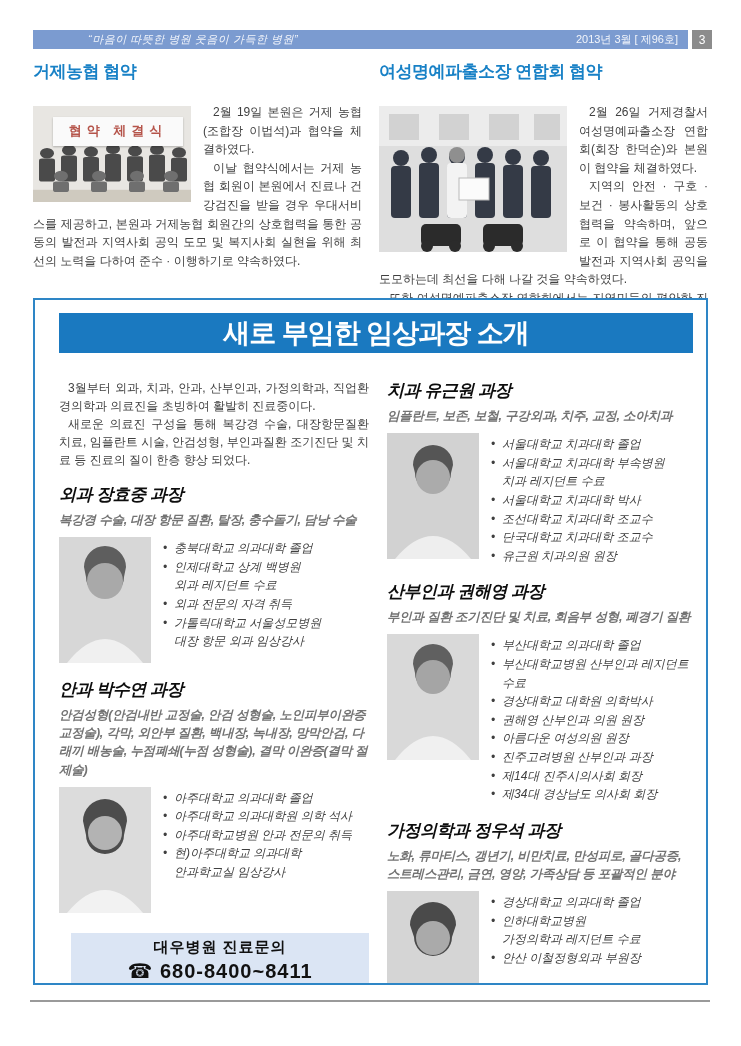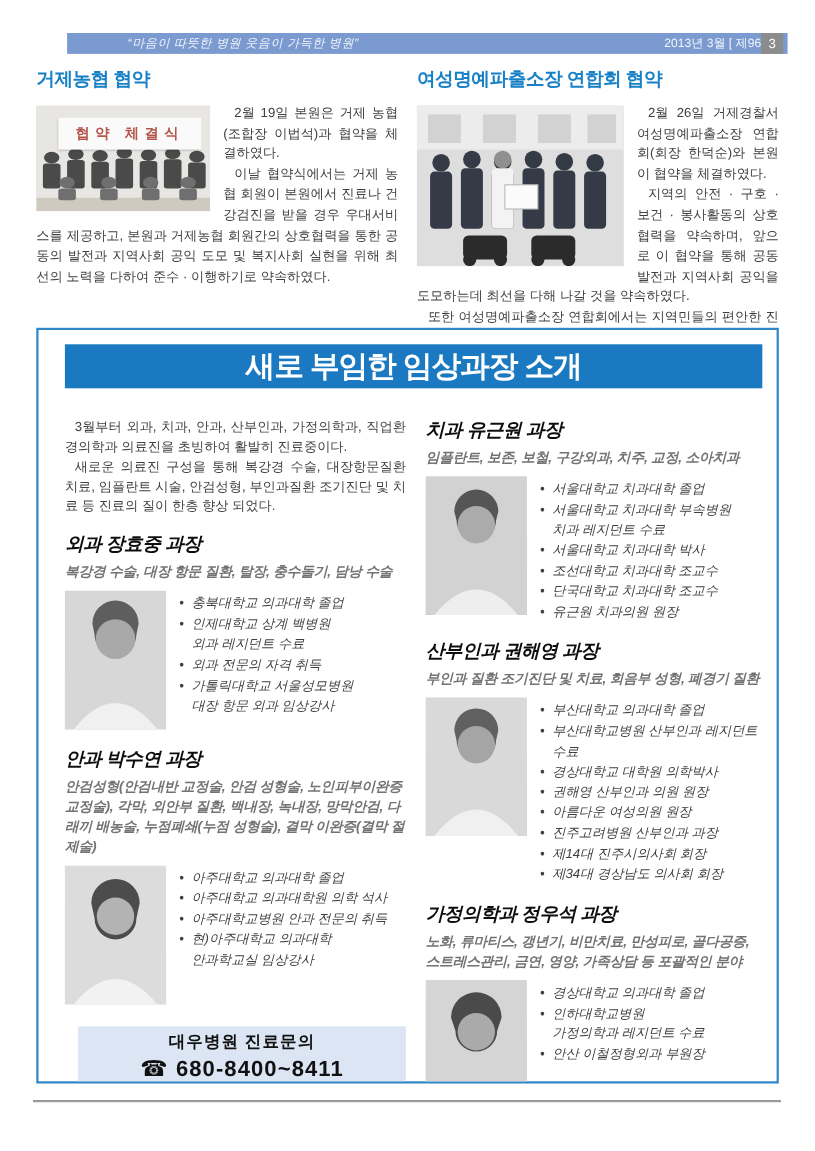--- a/index.html
+++ b/index.html
@@ -3,30 +3,30 @@
 <meta charset="utf-8">
 <style>
   * { margin:0; padding:0; box-sizing:border-box; }
   html,body { background:#ffffff; }
   body { font-family:"Liberation Sans","DejaVu Sans",sans-serif; color:#3a3a3a; }
   .page { position:relative; width:741px; height:1046px; background:#fff; overflow:hidden; }
 
   
   .topbar { position:absolute; left:33px; top:30px; width:655px; height:19px;
             background:#7b9bd0; display:flex; align-items:center; justify-content:space-between;
-            padding:0 10px 0 55px;margin-left:28px; }
+            padding:0 10px 0 55px; }
   .topbar .slogan { color:#f2f5fb; font-size:11px; font-style:italic; letter-spacing:0.5px; }
   .topbar .issue { color:#f2f5fb; font-size:11px; }
   .pagenum { position:absolute; left:692px; top:30px; width:20px; height:19px; background:#8c8c8c;
              color:#fff; font-size:12px; display:flex; align-items:center; justify-content:center; }
 
   
   .articles { position:absolute; left:33px; top:60px; width:675px; display:flex; gap:17px; }
   .article { width:329px; }
-  .article h2 { font-size:17px; font-weight:bold; color:#1881c6; letter-spacing:-0.5px; margin-bottom:10px; }
+  .article h2 { font-size:17px; font-weight:bold; color:#1881c6; letter-spacing:-0.5px; margin-bottom:20px; }
   .art-body { font-size:12px; line-height:1.55; text-align:justify; color:#404040; }
   .art-body p { text-indent:10px; }
   .news-photo { float:left; margin:3px 12px 4px 0; position:relative; background:#e3e1de; overflow:hidden; }
   .photo-a { width:158px; height:96px; }
   .photo-b { width:188px; height:146px; }
   .photo-banner { position:absolute; top:11px; left:20px; right:8px; height:29px; background:#fafafa;
                   box-shadow:0 1px 2px rgba(0,0,0,0.25); display:flex; align-items:center; justify-content:center;
                   font-size:13px; font-weight:bold; letter-spacing:5px; color:#b5544a; }
   .news-photo svg { display:block; width:100%; height:100%; }
 

